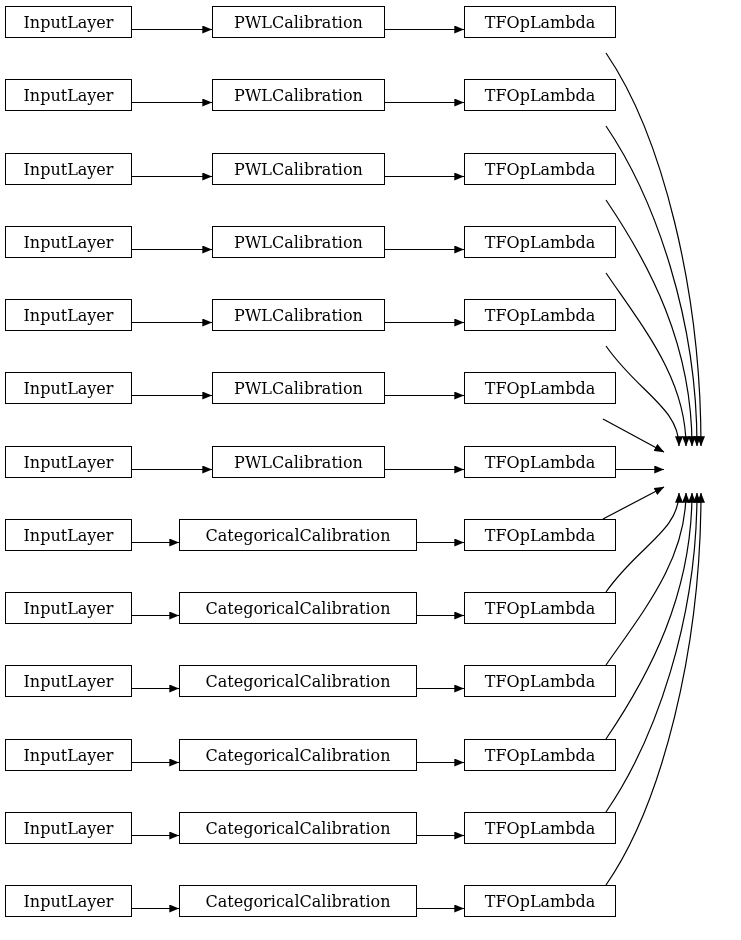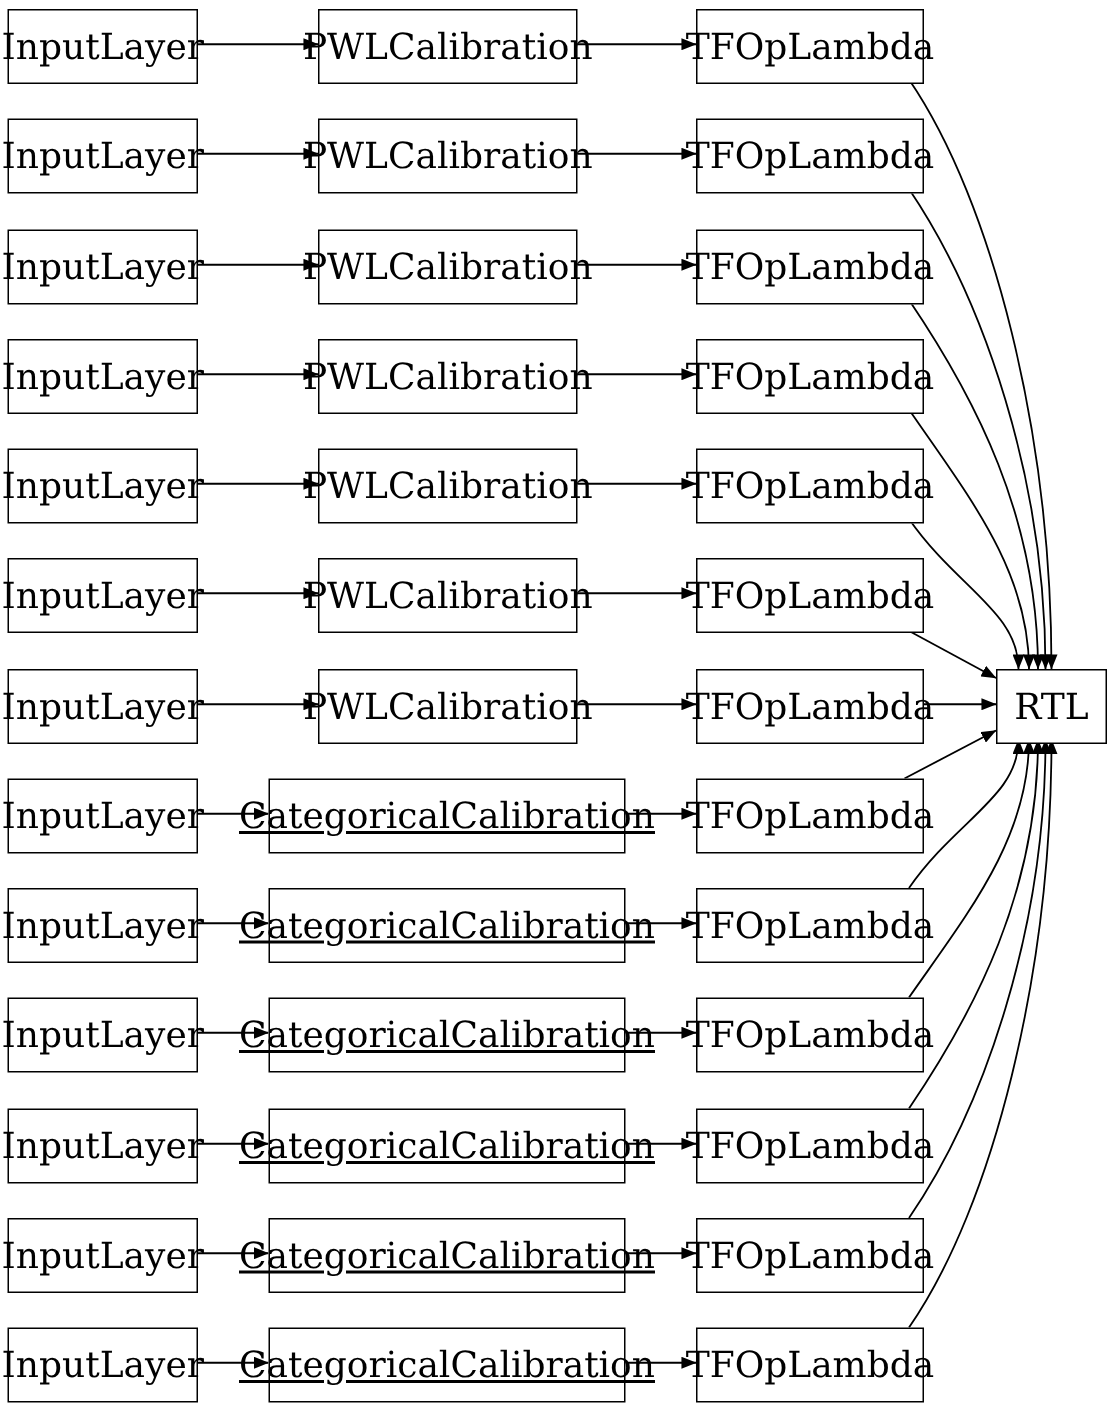--- a/index.html
+++ b/index.html
@@ -16,34 +16,34 @@
     left: 0; top: 0;
     width: 741px; height: 940px;
   }
   svg.edges path.edge {
     fill: none;
     stroke: #000000;
     stroke-width: 1.2;
   }
   .node {
     position: absolute;
-    height: 50px;
+    height: 32px;
     box-sizing: border-box;
     border: 1px solid #000000;
     background: #ffffff;
     color: #000000;
     display: flex;
     align-items: center;
     justify-content: center;
-    font-size: 24px;
+    font-size: 16px;
     white-space: nowrap;
   }
   .n-input  { left: 5px;   width: 127px; }
   .n-pwl    { left: 212px; width: 173px; justify-content: center; }
-  .n-cat    { left: 179px; width: 238px; text-decoration: underline; }
+  .n-cat    { left: 179px; width: 238px; }
   .n-lambda { left: 464px; width: 152px; }
   .n-rtl    { left: 664px; top: 446px; width: 74px; }
 </style>
 </head>
 <body>
 
 <div class="canvas">
 
   <svg class="edges" viewBox="0 0 741 940" xmlns="http://www.w3.org/2000/svg">
     <defs>
@@ -218,17 +218,14 @@
   <div class="node n-input" style="top:885px">
       <span>InputLayer</span>
     </div>
   <div class="node n-cat" style="top:885px">
       <span>CategoricalCalibration</span>
     </div>
   <div class="node n-lambda" style="top:885px">
       <span>TFOpLambda</span>
     </div>
 
-  <div class="node n-rtl">
-      <span>RTL</span>
-    </div>
 
 </div>
 
 </body></html>

